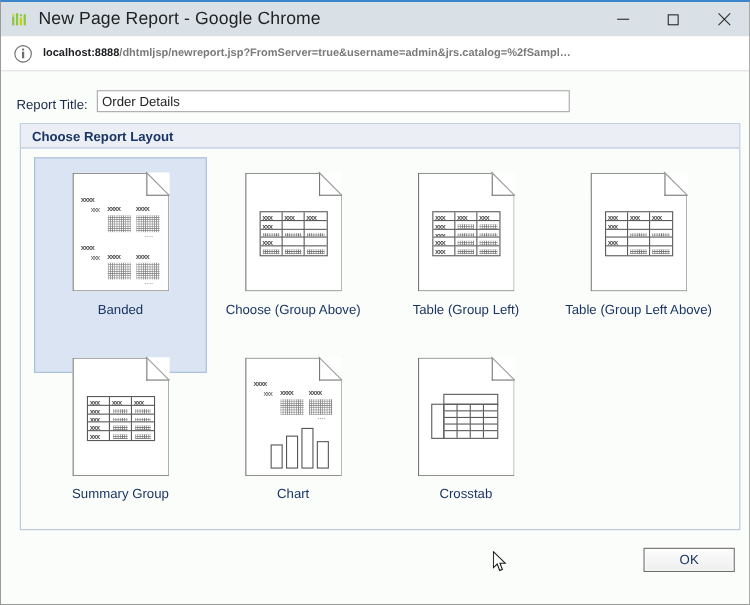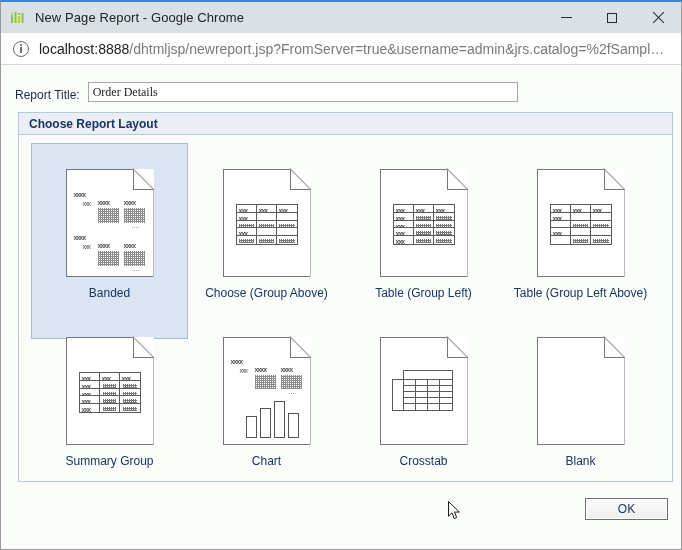--- a/index.html
+++ b/index.html
@@ -41,21 +41,21 @@
   .favicon {
     width: 16px;
     height: 16px;
     margin-left: 9px;
     margin-right: 9px;
     flex: 0 0 auto;
     position: relative;
   }
   .titlebar-title {
     font-family: "Liberation Sans", sans-serif;
-    font-size: 13px;
+    font-size: 16px;
     color: #222222;
     white-space: nowrap;
     letter-spacing: 0.1px;
   }
   .win-controls {
     position: absolute;
     right: 0;
     top: 0;
     height: 31px;
     display: flex;
@@ -134,24 +134,25 @@
     position: absolute;
     left: 50%;
     top: 5.5px;
     margin-left: -0.75px;
     width: 1.5px;
     height: 6px;
     background: #6b6b6b;
   }
   .url {
     font-family: "Liberation Sans", sans-serif;
-    font-size: 14px;
+    font-size: 10px;
     color: #7a7a7a;
     white-space: nowrap;
     overflow: hidden;
+    font-weight: bold;
   }
   .url .host { color: #202124; }
 
   
   .page {
     flex: 1 1 auto;
     background: #fbfdfa;
     position: relative;
     padding: 0;
     overflow: hidden;
@@ -168,21 +169,21 @@
     color: #1a2a4a;
     margin-right: 8px;
     white-space: nowrap;
   }
   .title-input {
     width: 430px;
     height: 20px;
     box-sizing: border-box;
     border: 1px solid #a8a8a8;
     background: #ffffff;
-    font-family: Liberation Serif, serif;
+    font-family: Liberation Sans, sans-serif;
     font-size: 12px;
     color: #222;
     padding: 0 4px;
     outline: none;
   }
 
   
   .layout-panel {
     position: absolute;
     left: 17px;
@@ -215,21 +216,21 @@
     grid-template-rows: 168px 168px;
     padding: 8px 0 0 12px;
   }
 
   .tile {
     display: flex;
     flex-direction: column;
     align-items: center;
     justify-content: flex-start;
     box-sizing: border-box;
-    padding-top: 25px;
+    padding-top: 13px;
     width: 157px;
     height: 196px;
     border: 1px solid transparent;
     background: transparent;
   }
   .tile.selected {
     background: #dae4f3;
     border: 1px solid #a7bcd9;
   }
   .tile-label {
@@ -745,27 +746,20 @@
                   <div class="cell lastrow" style="border-right:1px solid #5a5a5a"></div>
                     <div class="cell lastrow" style="border-right:1px solid #5a5a5a"></div>
                     <div class="cell lastrow" style="border-right:1px solid #5a5a5a"></div>
                     <div class="cell lastrow" style="border-right:none"></div>
                 </div>
               </div>
             </div>
             <div class="tile-label">Crosstab</div>
           </div>
 
-          <div class="tile">
-            <div class="doc">
-              <div class="sheet"></div>
-                <div class="fold"></div>
-            </div>
-            <div class="tile-label">Blank</div>
-          </div>
 
         </div>
       </div>
     </div>
 
     <div class="button-row">
       <div class="btn hover">OK</div>
     </div>
 
     <div class="cursor" style="left: 447px; top: 436px;">

